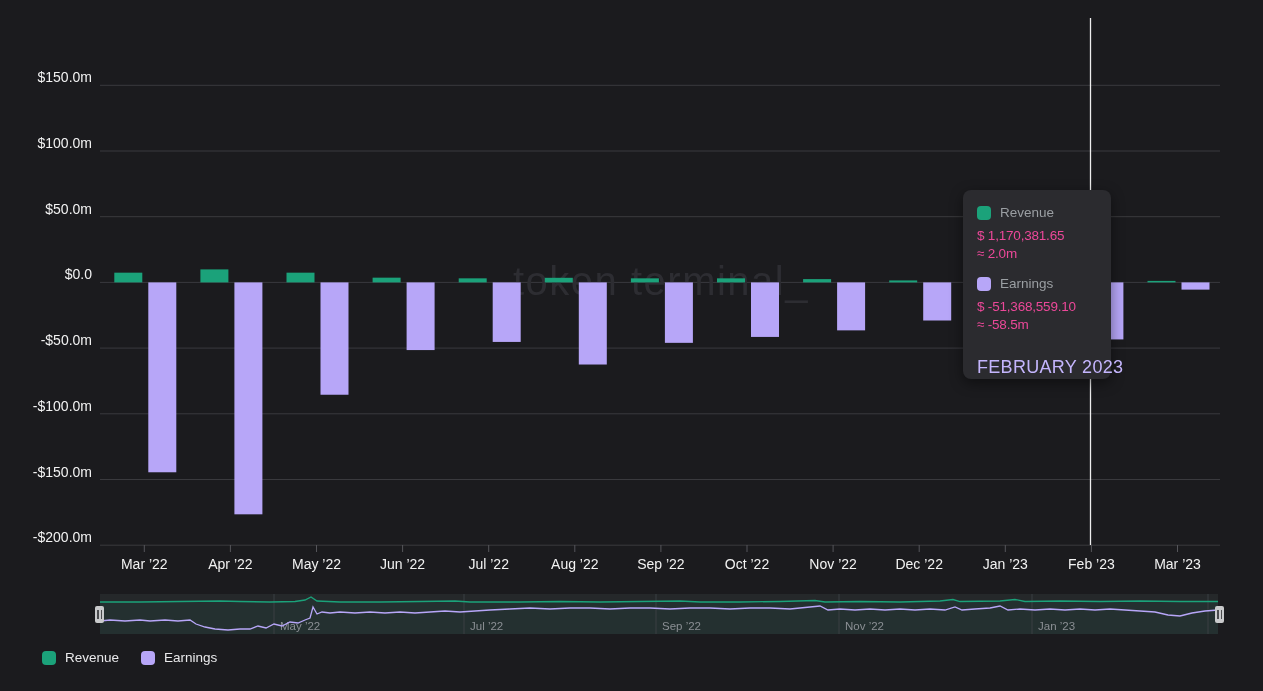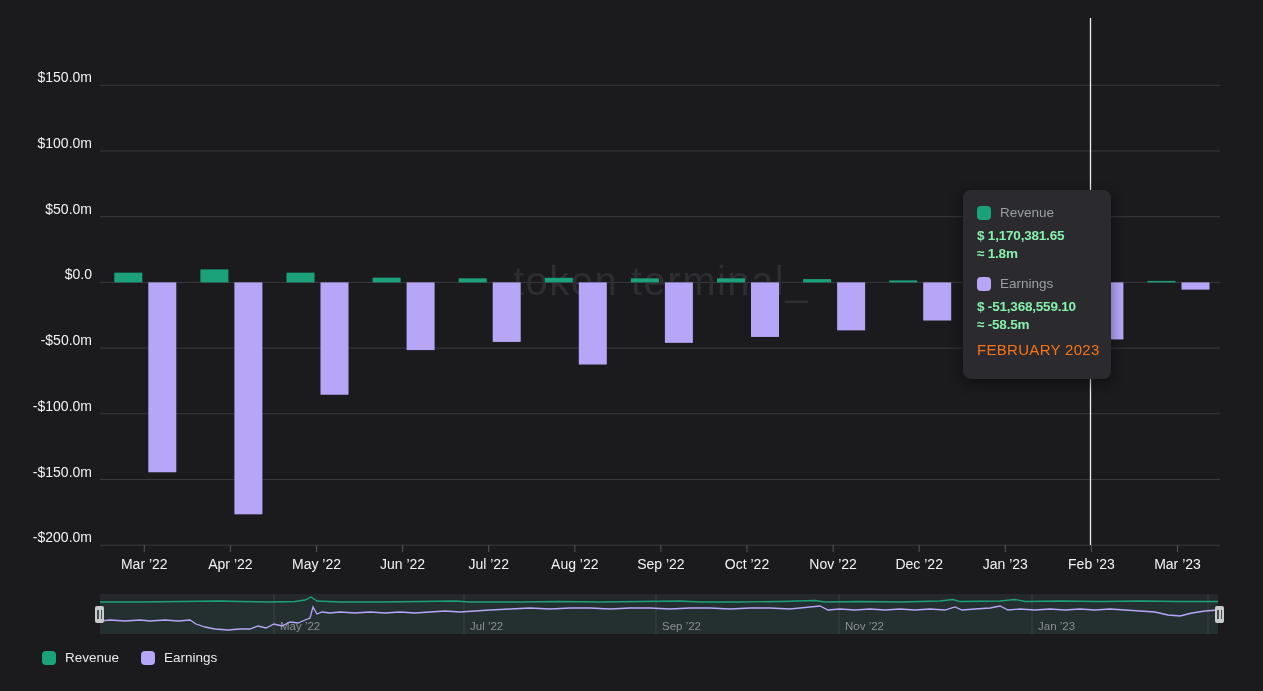--- a/index.html
+++ b/index.html
@@ -6,23 +6,23 @@
     font-family:"Liberation Sans", sans-serif;}
   #stage{position:relative;width:1108px;height:691px;background:#1B1B1E;}
   #chart-svg{position:absolute;left:0;top:0;z-index:1;}
   
   .tooltip{position:absolute;left:963px;top:190px;width:148px;height:189px;box-sizing:border-box;
     background:#2B2B2F;border-radius:8px;padding:15px 14px;z-index:5;
     box-shadow:0 4px 14px rgba(0,0,0,.45);}
   .t-row{display:flex;align-items:center;gap:9px;margin-bottom:7px;}
   .swatch{width:14px;height:14px;border-radius:4px;flex:0 0 auto;}
   .t-label{color:#9B9FA3;font-size:13.5px;}
-  .t-value{color:#86efac;font-size:13.5px;font-weight:bold;line-height:18px;letter-spacing:-0.2px;white-space:nowrap;}
+  .t-value{color:#ec4899;font-size:13.5px;font-weight:normal;line-height:18px;letter-spacing:-0.2px;white-space:nowrap;}
   .t-gap{height:13px;}
-  .t-period{color:#f97316;font-size:15px;margin-top:7px;letter-spacing:0.3px;white-space:nowrap;}
+  .t-period{color:#c4b5fd;font-size:18px;margin-top:23px;letter-spacing:0.3px;white-space:nowrap;}
   
   .handle{position:absolute;width:9px;height:17px;top:606px;background:#C9CACC;border-radius:2px;
     z-index:4;display:flex;align-items:center;justify-content:center;gap:2px;}
   .handle span{width:1.5px;height:9px;background:#4A4B4E;display:block;}
   
   .legend{position:absolute;left:42px;top:650px;display:flex;gap:22px;z-index:3;}
   .legend-item{display:flex;align-items:center;gap:9px;}
   .legend-label{color:#E9E9EB;font-size:13.5px;}
 </style>
 </head>
@@ -115,21 +115,21 @@
       <polyline points="100,602 140,602 180,601.5 220,601 240,601.5 270,602 295,601.5 305,600 311,597 317,601 340,602 380,602 420,601.5 455,601 470,602 520,602 560,601.5 600,602 640,601.5 680,601 700,602 740,602 780,601.5 815,600.5 825,602 860,601.5 900,602 940,601 953,599.5 960,601.5 1000,601 1015,599.5 1025,601.5 1060,601 1100,601.5 1140,601 1180,601.5 1218,601.5" fill="none" stroke="#1BA27A" stroke-width="1.3"></polyline>
       <polyline points="100,621 110,620 125,621 140,620 150,621 165,620 178,621 190,620 196,624 205,627 215,629 228,630 240,629 250,629 258,626 266,628 274,624 282,626 290,622 298,623 305,620 310,618 313,607 317,614 322,612 330,613 340,612 355,613 370,612 385,613 400,612 415,613 430,612 445,611 460,612 475,611 490,610 510,609 530,608 550,609 570,608 590,608 610,609 630,608 650,608 670,609 690,608 710,608 730,609 750,608 770,608 790,609 810,607 820,606 828,610 840,609 855,610 870,609 885,610 900,609 915,610 930,609 945,610 955,607 962,610 975,609 990,608 1000,606 1008,610 1020,609 1035,610 1050,609 1065,610 1080,609 1095,610 1110,609 1125,610 1140,611 1155,612 1168,615 1180,616 1192,613 1205,611 1218,610" fill="none" stroke="#B7A6F8" stroke-width="1.3"></polyline>
     </svg>
 
   <div class="tooltip">
     <div class="t-row">
       <span class="swatch" id="tt-rev-swatch" style="background: rgb(27, 162, 122);"></span>
       <span class="t-label">Revenue</span>
     </div>
     <div class="t-value">$ 1,170,381.65</div>
-    <div class="t-value">≈ 1.8m</div>
+    <div class="t-value">≈ 2.0m</div>
     <div class="t-gap"></div>
     <div class="t-row">
       <span class="swatch" id="tt-earn-swatch" style="background: rgb(183, 166, 248);"></span>
       <span class="t-label">Earnings</span>
     </div>
     <div class="t-value">$ -51,368,559.10</div>
     <div class="t-value">≈ -58.5m</div>
     <div class="t-period">FEBRUARY 2023</div>
   </div>
 

